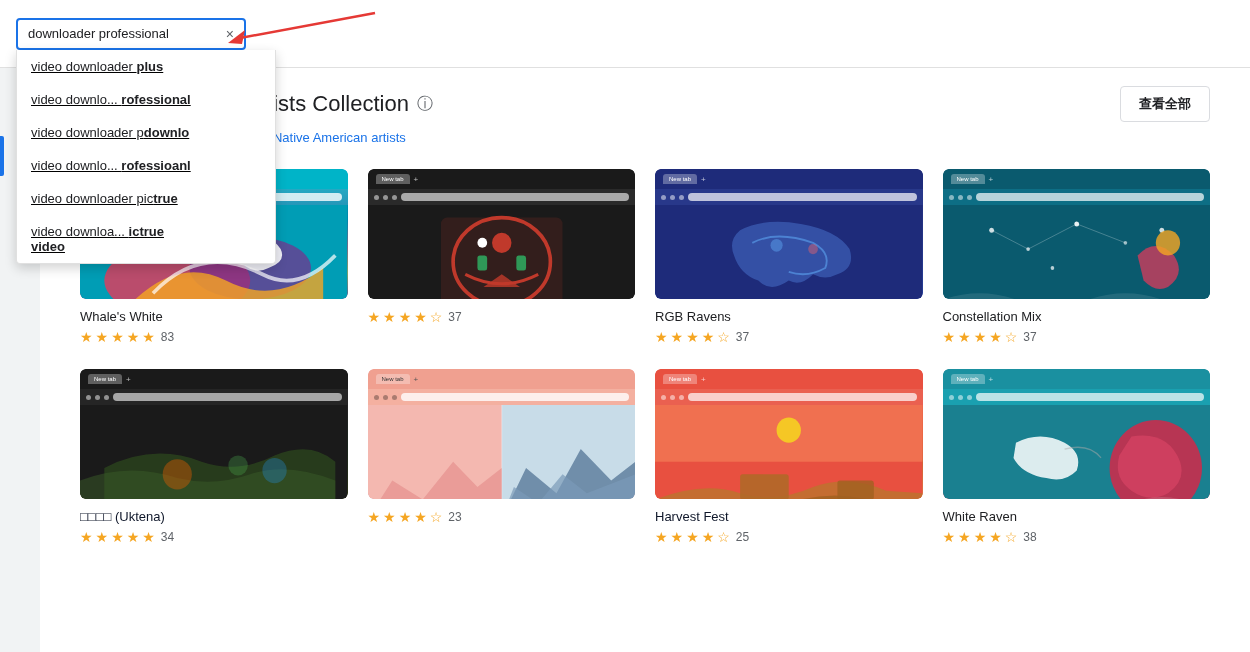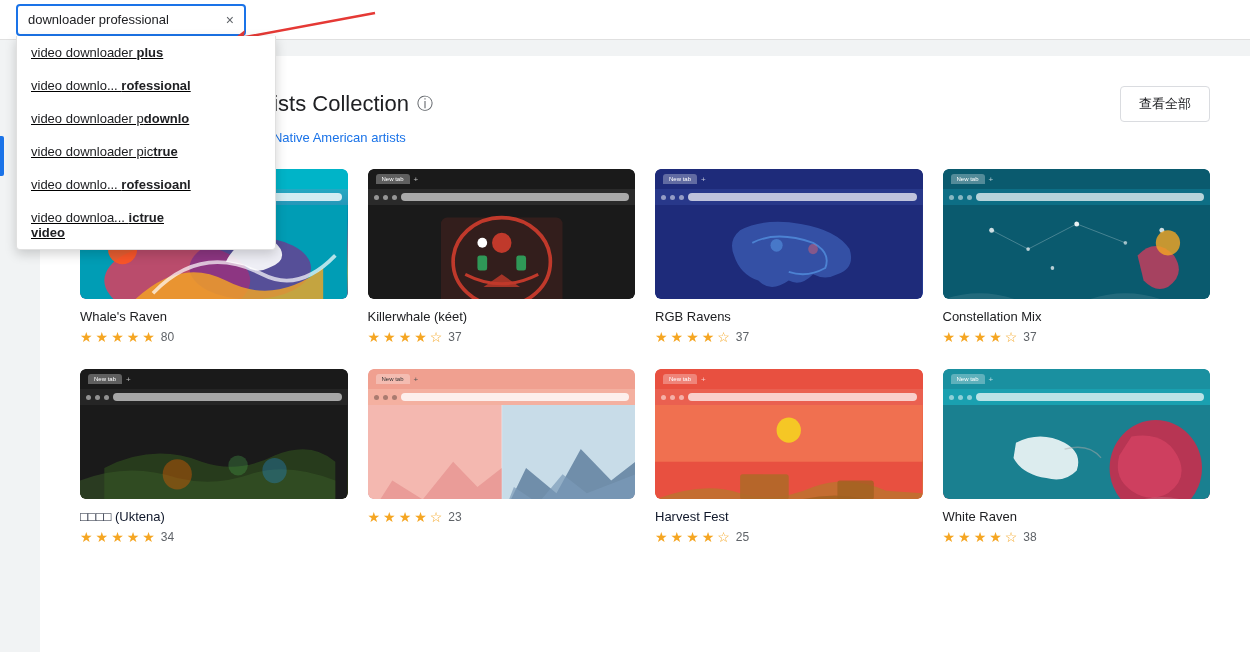--- a/index.html
+++ b/index.html
@@ -7,21 +7,21 @@
       font-family: 'Segoe UI', Arial, sans-serif;
       background: #f1f3f4;
       min-height: 652px;
       position: relative;
       overflow: hidden;
     }
 
     
     .top-bar {
       background: #fff;
-      height: 40px;
+      height: 68px;
       display: flex;
       align-items: center;
       padding: 0 16px;
       border-bottom: 1px solid #e0e0e0;
       position: relative;
       z-index: 10;
     }
 
     .search-wrapper {
       position: relative;
@@ -155,20 +155,21 @@
     }
 
     .view-all-btn {
       border: 1px solid #dadce0;
       border-radius: 4px;
       background: #fff;
       padding: 8px 18px;
       font-size: 13px;
       color: #202124;
       cursor: pointer;
+      font-weight: bold;
     }
 
     .collection-subtitle {
       font-size: 13px;
       color: #1a73e8;
       margin-bottom: 24px;
     }
 
     
     .items-grid {
@@ -316,22 +317,22 @@
   <div class="search-wrapper">
     <div class="search-box">
       <input type="text" readonly="" value="downloader professional" style="">
       <span class="search-close">×</span>
     </div>
 
     <div class="dropdown">
       <div class="dropdown-item">video downloader <b>plus</b></div>
       <div class="dropdown-item">video downlo... <b>rofessional</b></div>
       <div class="dropdown-item">video downloader p<b>downlo</b></div>
+      <div class="dropdown-item">video downlo... <b>rofessioanl</b></div>
       <div class="dropdown-item">video downloader pic<b>true</b></div>
-      <div class="dropdown-item">video downlo... <b>rofessioanl</b></div>
       <div class="dropdown-item">video downloa... <b>ictrue<br>video</b></div>
     </div>
   </div>
 
   <svg class="red-arrow" viewBox="0 0 160 40" xmlns="http://www.w3.org/2000/svg">
     <line x1="155" y1="5" x2="20" y2="30" stroke="#e53935" stroke-width="2.5"></line>
     <polygon points="8,35 25,22 22,36" fill="#e53935"></polygon>
   </svg>
 </div>
 
@@ -373,28 +374,28 @@
               <path d="M40 80 Q80 40 120 60 Q160 80 200 50 L200 90 L40 90Z" fill="#f5a623" opacity="0.8"></path>
               <path d="M60 70 Q100 30 150 55 Q180 70 210 40" stroke="white" stroke-width="3" fill="none" opacity="0.7"></path>
 
               <path d="M120 45 Q130 25 145 35 Q155 20 165 35 Q170 45 155 50 Q145 55 135 48Z" fill="white" opacity="0.9"></path>
 
               <circle cx="35" cy="35" r="12" fill="#ff5722" opacity="0.9"></circle>
             </svg>
           </div>
         </div>
       </div>
-      <div class="item-name">Whale's Raven</div>
-      <div class="stars-row">
-        <span class="star">★</span>
-        <span class="star">★</span>
-        <span class="star">★</span>
-        <span class="star">★</span>
-        <span class="star">★</span>
-        <span class="review-count">80</span>
+      <div class="item-name">Whale's White</div>
+      <div class="stars-row">
+        <span class="star">★</span>
+        <span class="star">★</span>
+        <span class="star">★</span>
+        <span class="star">★</span>
+        <span class="star">★</span>
+        <span class="review-count">83</span>
       </div>
     </div>
 
     <div class="item-card">
       <div class="item-thumbnail thumb-2">
         <div class="mock-browser">
           <div class="mock-topbar" style="background:#1a1a1a;">
             <span class="tab">New tab</span>
             <span class="plus">+</span>
           </div>
@@ -414,21 +415,20 @@
               <circle cx="110" cy="30" r="8" fill="#c0392b"></circle>
               <circle cx="94" cy="30" r="4" fill="white"></circle>
               <path d="M80 55 Q110 70 140 55" stroke="#c0392b" stroke-width="2.5" fill="none"></path>
               <rect x="90" y="40" width="8" height="12" rx="2" fill="#2ecc71" opacity="0.7"></rect>
               <rect x="122" y="40" width="8" height="12" rx="2" fill="#2ecc71" opacity="0.7"></rect>
               <path d="M95 65 L110 55 L125 65" fill="#c0392b" opacity="0.8"></path>
             </svg>
           </div>
         </div>
       </div>
-      <div class="item-name">Killerwhale (kéet)</div>
       <div class="stars-row">
         <span class="star">★</span>
         <span class="star">★</span>
         <span class="star">★</span>
         <span class="star">★</span>
         <span class="star-half">☆</span>
         <span class="review-count">37</span>
       </div>
     </div>
 

